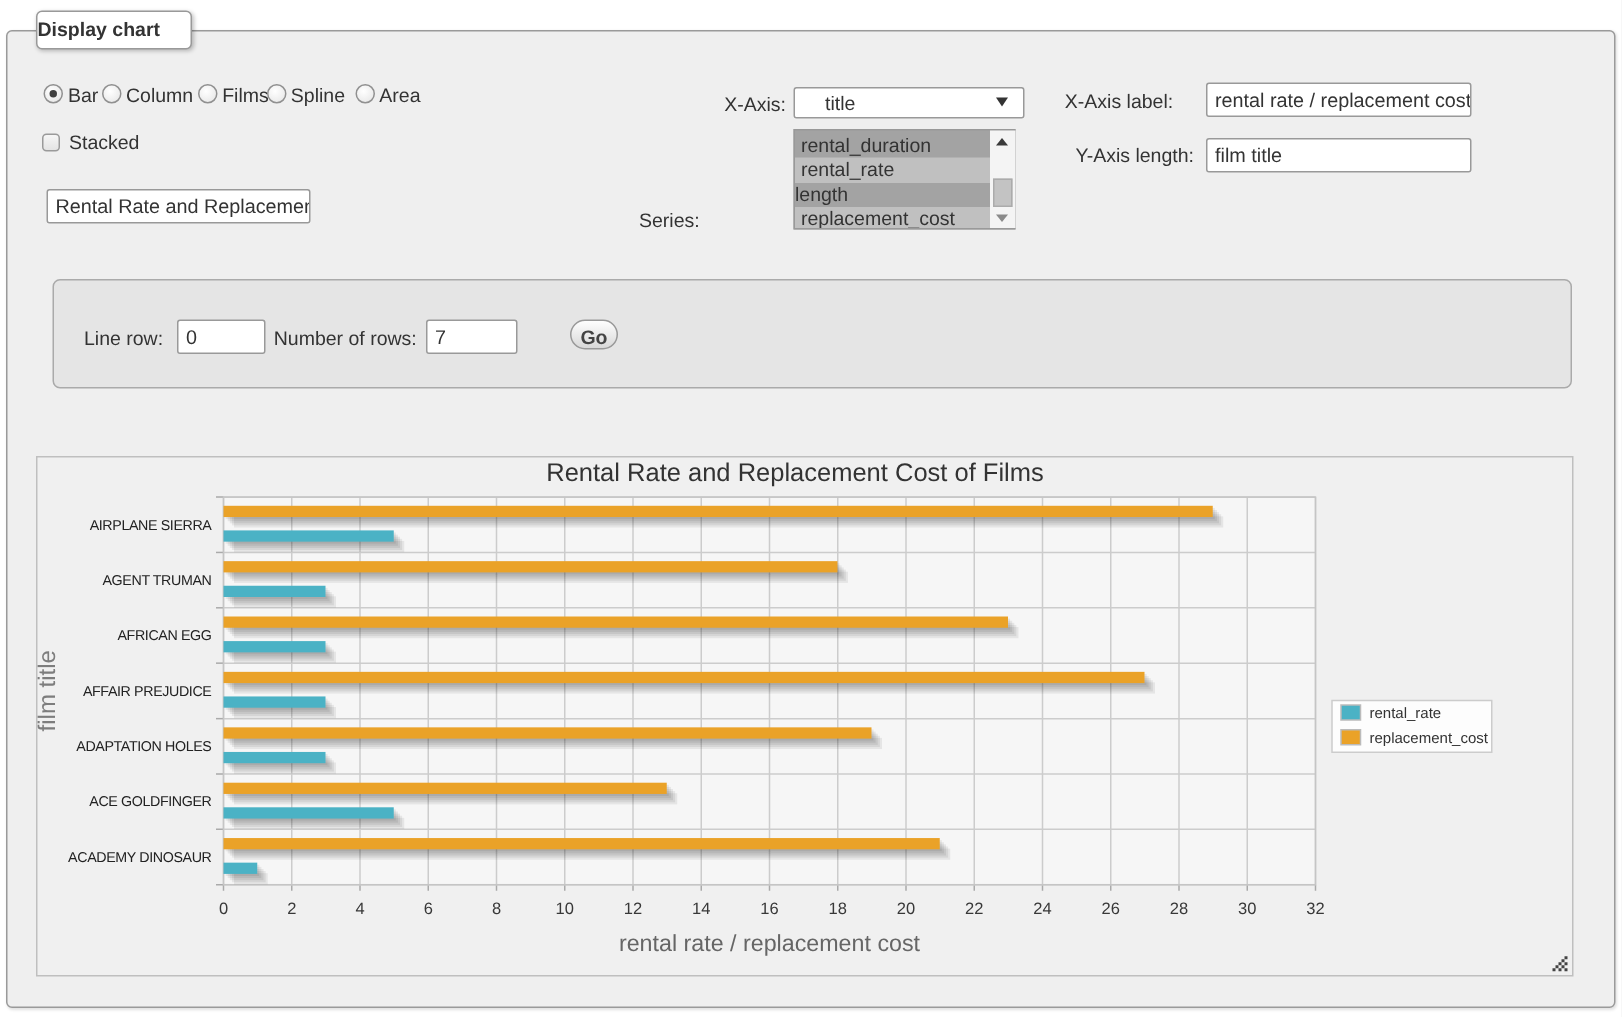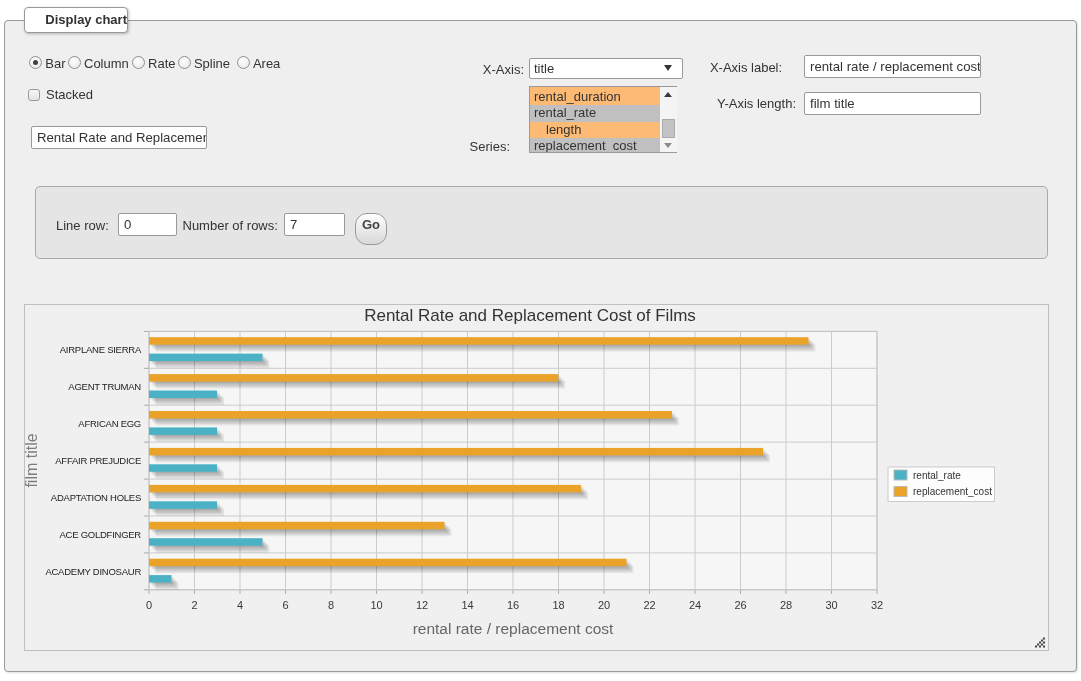--- a/index.html
+++ b/index.html
@@ -5,67 +5,67 @@
 body{width:1081px;height:681px;background:#ffffff;font-family:"Liberation Sans",sans-serif;position:relative;overflow:hidden}
 .abs{position:absolute}
 .lbl{font-size:13px;color:#333;white-space:nowrap;line-height:15px}
 .inp{position:absolute;background:#fff;border:1px solid #999;border-radius:2px;font-size:13.2px;color:#333;white-space:nowrap;overflow:hidden;line-height:21px;padding-left:5px}
 .radio{width:13px;height:13px;border:1px solid #909090;border-radius:50%;background:radial-gradient(circle at 40% 35%, #ffffff 0%, #ececec 70%, #d6d6d6 100%)}
 </style></head>
 <body>
 
 <div class="abs" style="left:4px;top:20px;width:1073px;height:652px;background:#efefef;border:1px solid #9a9a9a;border-radius:4px;box-shadow:1px 1px 2px rgba(0,0,0,0.12)"></div>
 
-<div class="abs" style="left:24px;top:7px;width:104px;height:26px;background:#ffffff;border:1px solid #999;border-radius:4px;box-shadow:1px 1px 3px rgba(0,0,0,0.25);font-weight:bold;font-size:13px;color:#333;line-height:24px;text-align:right">Display chart</div>
+<div class="abs" style="left:24px;top:7px;width:104px;height:26px;background:#ffffff;border:1px solid #999;border-radius:4px;box-shadow:1px 1px 3px rgba(0,0,0,0.25);font-weight:bold;font-size:13px;color:#333;line-height:24px;text-align:left">Display chart</div>
 
 <div class="abs radio" style="left:28.7px;top:55.7px"></div>
 <div class="abs" style="left:32.7px;top:59.7px;width:5px;height:5px;border-radius:50%;background:#404040"></div>
 <div class="abs lbl" style="left:45.3px;top:55.5px">Bar</div>
 <div class="abs radio" style="left:67.8px;top:55.7px"></div>
 <div class="abs lbl" style="left:84.0px;top:55.5px">Column</div>
 <div class="abs radio" style="left:132.0px;top:55.7px"></div>
-<div class="abs lbl" style="left:148.1px;top:55.5px">Rate</div>
+<div class="abs lbl" style="left:148.1px;top:55.5px">Films</div>
 <div class="abs radio" style="left:177.8px;top:55.7px"></div>
 <div class="abs lbl" style="left:193.9px;top:55.5px">Spline</div>
 <div class="abs radio" style="left:236.8px;top:55.7px"></div>
 <div class="abs lbl" style="left:252.9px;top:55.5px">Area</div>
 
 <div class="abs" style="left:28px;top:88.5px;width:12px;height:12px;border:1px solid #9a9a9a;border-radius:3px;background:linear-gradient(#f6f6f6,#e4e4e4)"></div>
 <div class="abs lbl" style="left:46px;top:87px">Stacked</div>
 
 <div class="inp" style="left:31px;top:126px;width:176px;height:23px;line-height:22px">Rental Rate and Replacement Cost of Films</div>
 
 <div class="abs lbl" style="left:424px;top:62px;width:100px;text-align:right">X-Axis:</div>
-<div class="abs" style="left:529px;top:58px;width:154px;height:21px;background:#fff;border:1px solid #999;border-radius:2px;font-size:13px;color:#333;line-height:19px;padding-left:4px">title</div>
+<div class="abs" style="left:529px;top:58px;width:154px;height:21px;background:#fff;border:1px solid #999;border-radius:2px;font-size:13px;color:#333;line-height:19px;padding-left:20px">title</div>
 <div class="abs" style="left:664px;top:65px;width:0;height:0;border-left:4.5px solid transparent;border-right:4.5px solid transparent;border-top:6px solid #333"></div>
 
-<div class="abs" style="left:529px;top:86px;width:148px;height:67px;background:#fdba74;border:1px solid #999;font-size:13px;color:#333;overflow:hidden;padding-top:1.5px">
+<div class="abs" style="left:529px;top:86px;width:148px;height:67px;background:#a3a3a3;border:1px solid #999;font-size:13px;color:#333;overflow:hidden;padding-top:1.5px">
   <div style="height:16.5px;line-height:16.5px;padding-left:4px">rental_duration</div>
   <div style="height:16.5px;line-height:16.5px;padding-left:4px;background:#c0c0c0;width:130px">rental_rate</div>
-  <div style="height:16.5px;line-height:16.5px;padding-left:16px">length</div>
+  <div style="height:16.5px;line-height:16.5px;padding-left:0">length</div>
   <div style="height:16.5px;line-height:16.5px;padding-left:4px;background:#c0c0c0;width:130px">replacement_cost</div>
 </div>
 
 <div class="abs" style="left:660px;top:87px;width:16.5px;height:65px;background:#f4f4f4"></div>
 <div class="abs" style="left:664px;top:92px;width:0;height:0;border-left:4px solid transparent;border-right:4px solid transparent;border-bottom:5.5px solid #3a3a3a"></div>
 <div class="abs" style="left:662px;top:118.5px;width:12.5px;height:19px;background:#c3c3c3;border:1px solid #ababab"></div>
 <div class="abs" style="left:664px;top:143px;width:0;height:0;border-left:4px solid transparent;border-right:4px solid transparent;border-top:5px solid #8a8a8a"></div>
-<div class="abs lbl" style="left:410px;top:139px;width:100px;text-align:right">Series:</div>
+<div class="abs lbl" style="left:426px;top:139px;width:100px;text-align:left">Series:</div>
 
 <div class="abs lbl" style="left:696px;top:60px;width:100px;text-align:center">X-Axis label:</div>
 <div class="inp" style="left:804px;top:55px;width:177px;height:23px;line-height:22px">rental rate / replacement cost</div>
 <div class="abs lbl" style="left:696px;top:95.5px;width:100px;text-align:right">Y-Axis length:</div>
 <div class="inp" style="left:804px;top:92px;width:177px;height:23px;line-height:22px">film title</div>
 
 <div class="abs" style="left:35px;top:186px;width:1013px;height:73px;background:#e5e5e5;border:1px solid #aaa;border-radius:5px"></div>
 <div class="abs lbl" style="left:56px;top:217.5px">Line row:</div>
 <div class="inp" style="left:118px;top:213px;width:59px;height:23px;line-height:22px">0</div>
 <div class="abs lbl" style="left:182.5px;top:217.5px">Number of rows:</div>
 <div class="inp" style="left:284px;top:213px;width:61px;height:23px;line-height:22px">7</div>
-<div class="abs" style="left:355px;top:213px;width:32px;height:32px;background:linear-gradient(#fefefe,#d8d8d8);border:1px solid #999;border-radius:12px;font-size:13px;font-weight:bold;color:#444;text-align:center;line-height:21px">Go</div>
+<div class="abs" style="left:380px;top:213px;width:32px;height:20px;background:linear-gradient(#fefefe,#d8d8d8);border:1px solid #999;border-radius:12px;font-size:13px;font-weight:bold;color:#444;text-align:center;line-height:21px">Go</div>
 
 <div class="abs" style="left:24px;top:304px;width:1024.5px;height:347px;background:#f0f0f0;border:1px solid #bfbfbf"></div>
 <div class="abs" style="left:24px;top:304px;width:1025px;height:347px">
 <svg width="1025" height="347" viewBox="0 0 1025 347" style="position:absolute;left:0;top:0;font-family:'Liberation Sans',sans-serif">
 <rect x="125.0" y="27.4" width="728.0" height="258.40000000000003" fill="#f6f6f6"></rect>
 <line x1="125.0" y1="27.4" x2="125.0" y2="285.8" stroke="#cccccc" stroke-width="1"></line>
 <line x1="125.0" y1="285.8" x2="125.0" y2="289.8" stroke="#aaaaaa" stroke-width="1"></line>
 <line x1="170.5" y1="27.4" x2="170.5" y2="285.8" stroke="#cccccc" stroke-width="1"></line>
 <line x1="170.5" y1="285.8" x2="170.5" y2="289.8" stroke="#aaaaaa" stroke-width="1"></line>
 <line x1="216.0" y1="27.4" x2="216.0" y2="285.8" stroke="#cccccc" stroke-width="1"></line>

